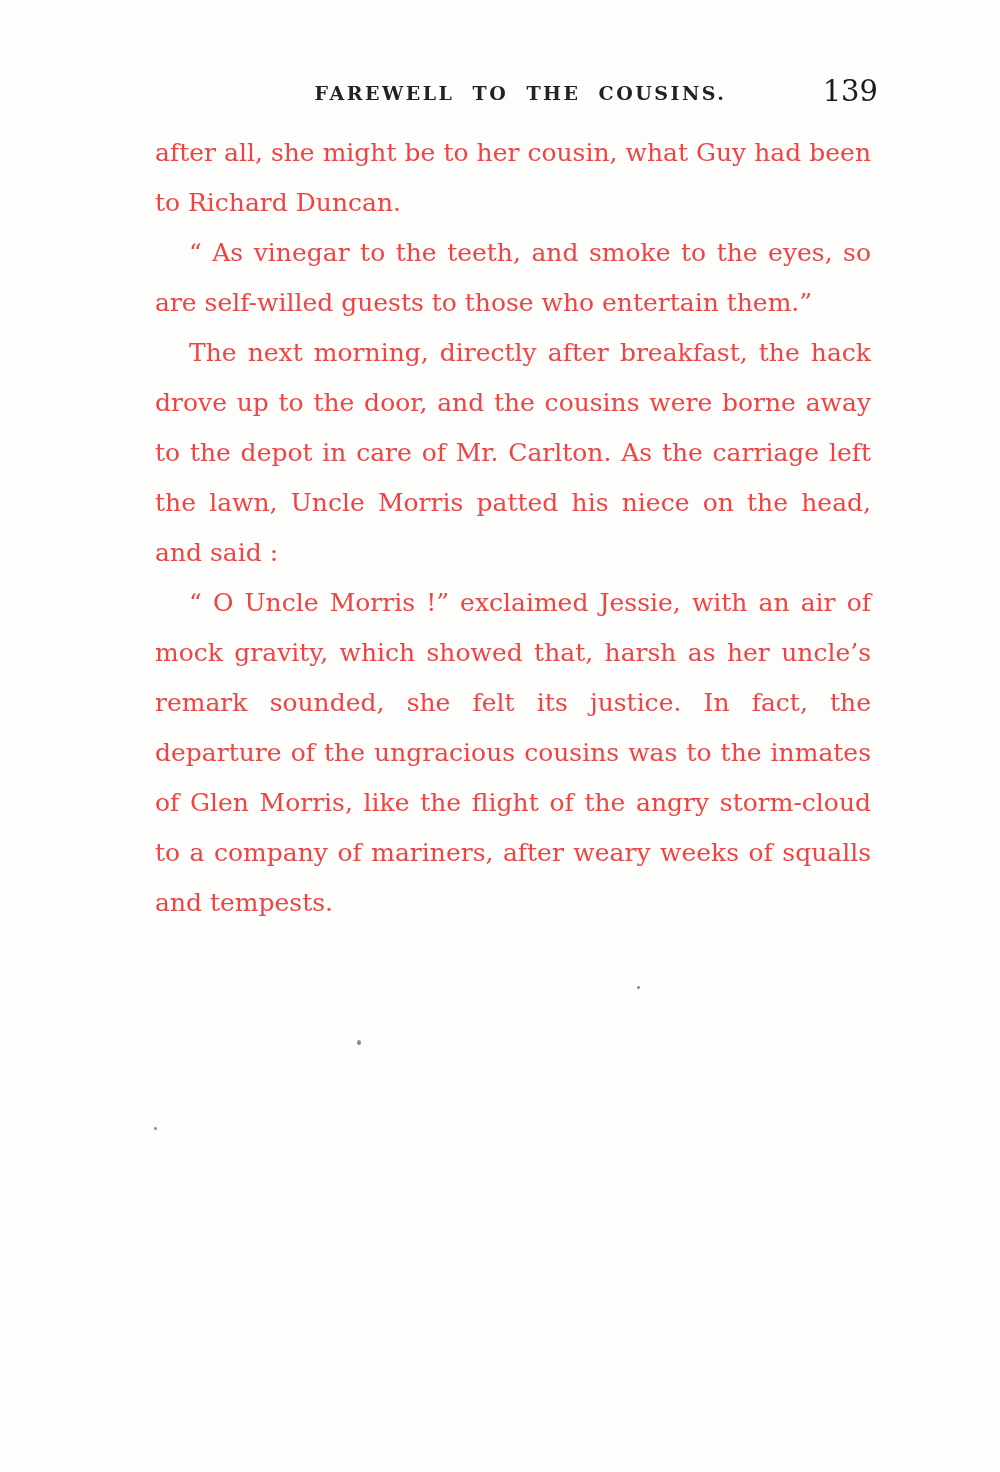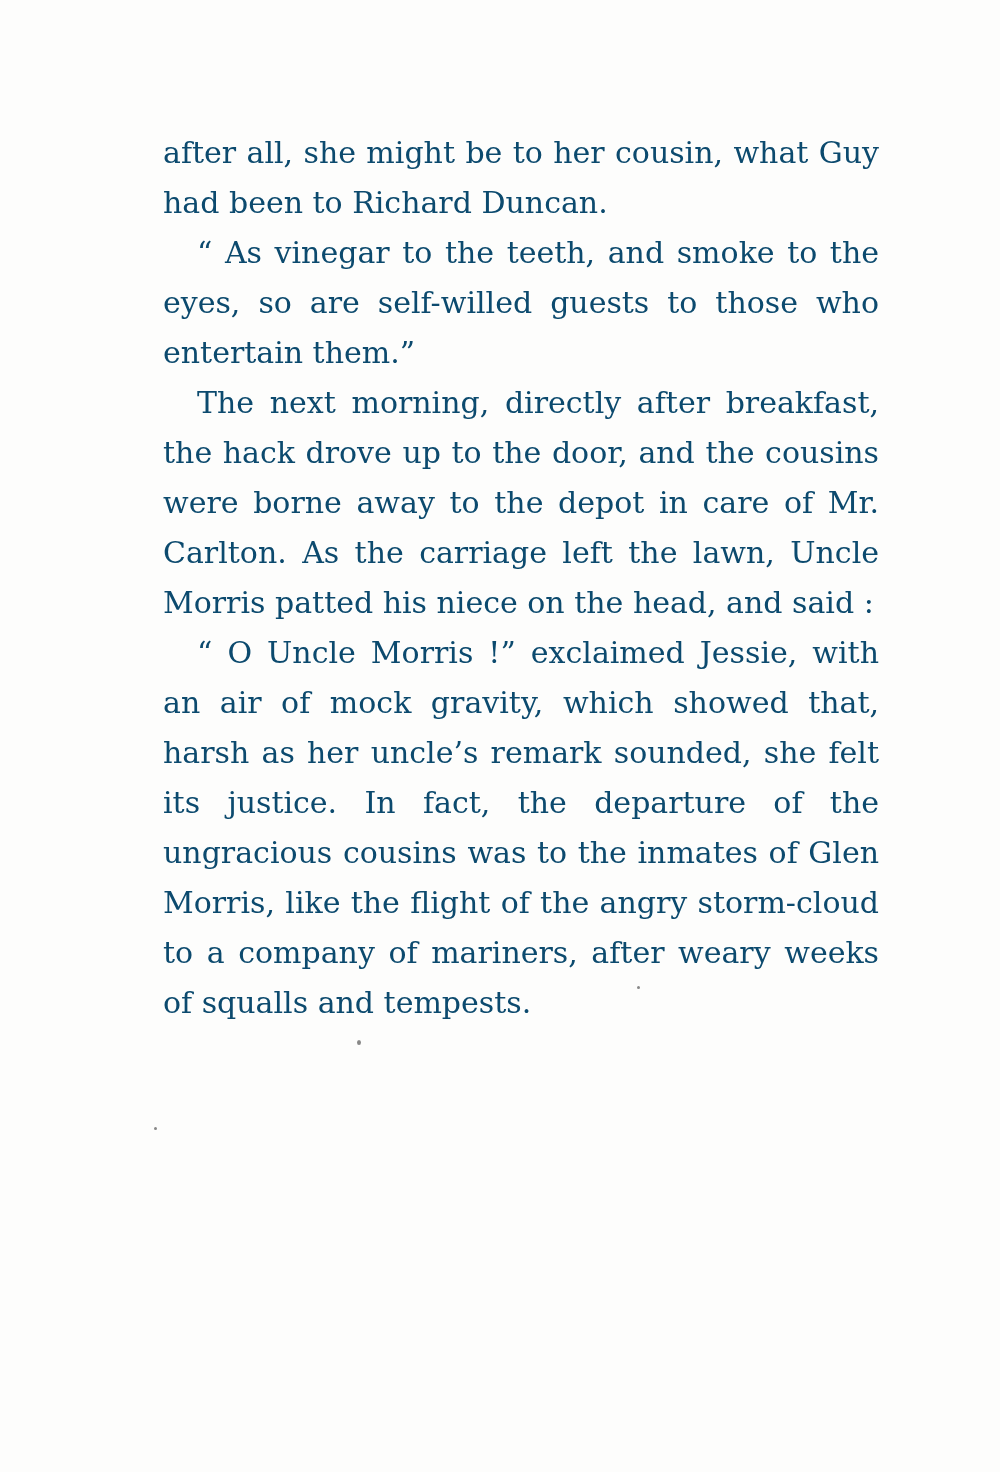--- a/index.html
+++ b/index.html
@@ -37,26 +37,26 @@
     position: absolute;
     right: 0;
     top: 0;
     font-size: 29px;
     font-weight: 400;
     color: #1b1b1b;
   }
   .body-text {
     position: absolute;
     top: 128px;
-    left: 163px;
+    left: 155px;
     width: 716px;
-    font-size: 30px;
+    font-size: 25px;
     line-height: 50px;
     text-align: justify;
-    color: #0c4a6e;
+    color: #ef4444;
   }
   .body-text p {
     margin: 0;
     padding: 0;
   }
   .body-text p.indented {
     text-indent: 34px;
   }
   .speck {
     position: absolute;
@@ -66,20 +66,24 @@
   }
   .speck-1 { left: 357px; top: 1040px; width: 4px; height: 5px; }
   .speck-2 { left: 154px; top: 1127px; width: 3px; height: 3px; }
   .speck-3 { left: 637px; top: 986px;  width: 3px; height: 3px; }
 </style>
 </head>
 <body>
 
 <div class="page">
 
+  <div class="running-header">
+    <span class="running-title">FAREWELL TO THE COUSINS.</span>
+    <span class="page-number">139</span>
+  </div>
 
   <div class="body-text">
     <p>after all, she might be to her cousin, what Guy had been to Richard Duncan.</p>
     <p class="indented">“ As vinegar to the teeth, and smoke to the eyes, so are self-willed guests to those who entertain them.”</p>
     <p class="indented">The next morning, directly after breakfast, the hack drove up to the door, and the cousins were borne away to the depot in care of Mr. Carlton.  As the carriage left the lawn, Uncle Morris patted his niece on the head, and said :</p>
     <p class="indented">“ O Uncle Morris !” exclaimed Jessie, with an air of mock gravity, which showed that, harsh as her uncle’s remark sounded, she felt its justice.  In fact, the departure of the ungracious cousins was to the inmates of Glen Morris, like the flight of the angry storm-cloud to a company of mariners, after weary weeks of squalls and tempests.</p>
   </div>
 
   <span class="speck speck-1"></span>
   <span class="speck speck-2"></span>

